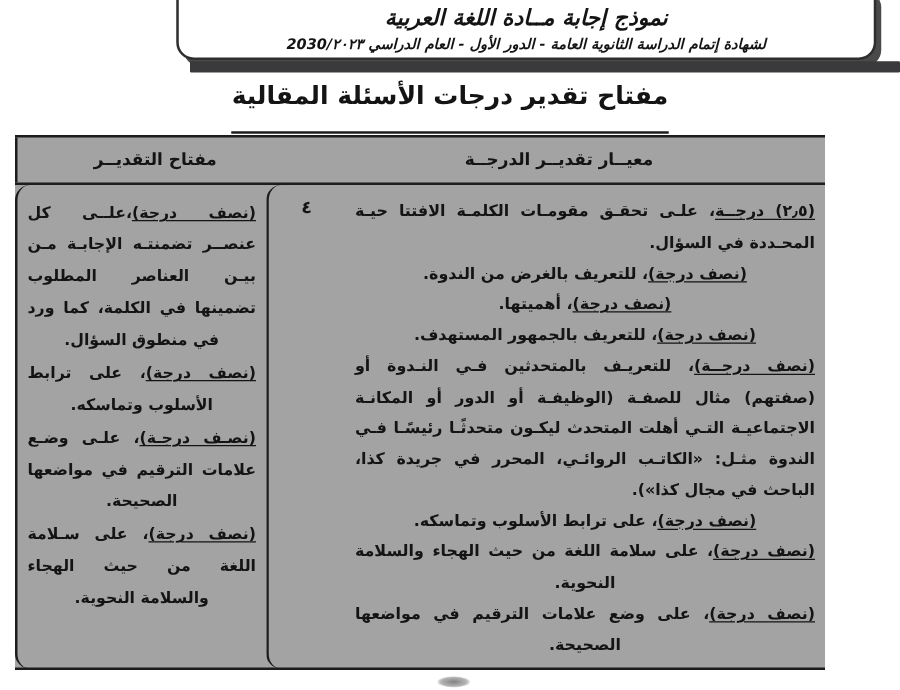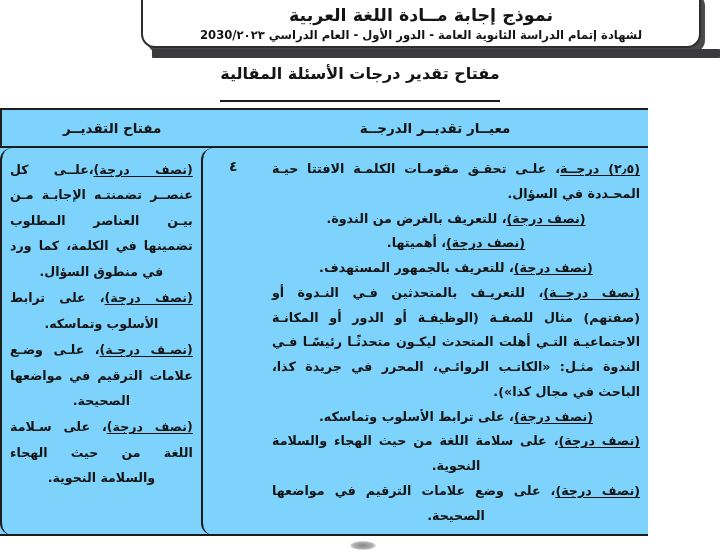--- a/index.html
+++ b/index.html
@@ -16,20 +16,21 @@
     font-family: "DejaVu Sans", "Liberation Sans", sans-serif;
     color: #111111;
     position: relative;
   }
 
   
   .doc-header {
     position: relative;
     height: 60px;
     width: 100%;
+    font-style: italic;
   }
 
   .title-plate {
     position: absolute;
     left: 141px;
     top: -14px;
     width: 560px;
     height: 62px;
     border: 2px solid #2e2e2e;
     border-radius: 14px;
@@ -72,38 +73,38 @@
   .section-title-wrap {
     position: absolute;
     top: 64px;
     left: 0;
     width: 720px;
     text-align: center;
   }
 
   .section-title {
     display: inline-block;
-    font-size: 16px;
+    font-size: 20px;
     font-weight: bold;
     color: #141414;
     padding-bottom: 17px;
     border-bottom: 2.2px solid #1d1d1d;
     white-space: nowrap;
   }
 
   
   .grade-table {
     position: absolute;
     top: 108px;
-    left: 0;
+    left: 12px;
     width: 648px;
     height: 428px;
     border-top: 2.5px solid #1c1c1c;
     border-bottom: 2.5px solid #1c1c1c;
-    background: #7dd3fc;
+    background: #a3a3a3;
   }
 
   .thead-row {
     display: flex;
     flex-direction: row-reverse;
     height: 38px;
     border-bottom: 2.5px solid #1c1c1c;
   }
 
   .tbody-row {

